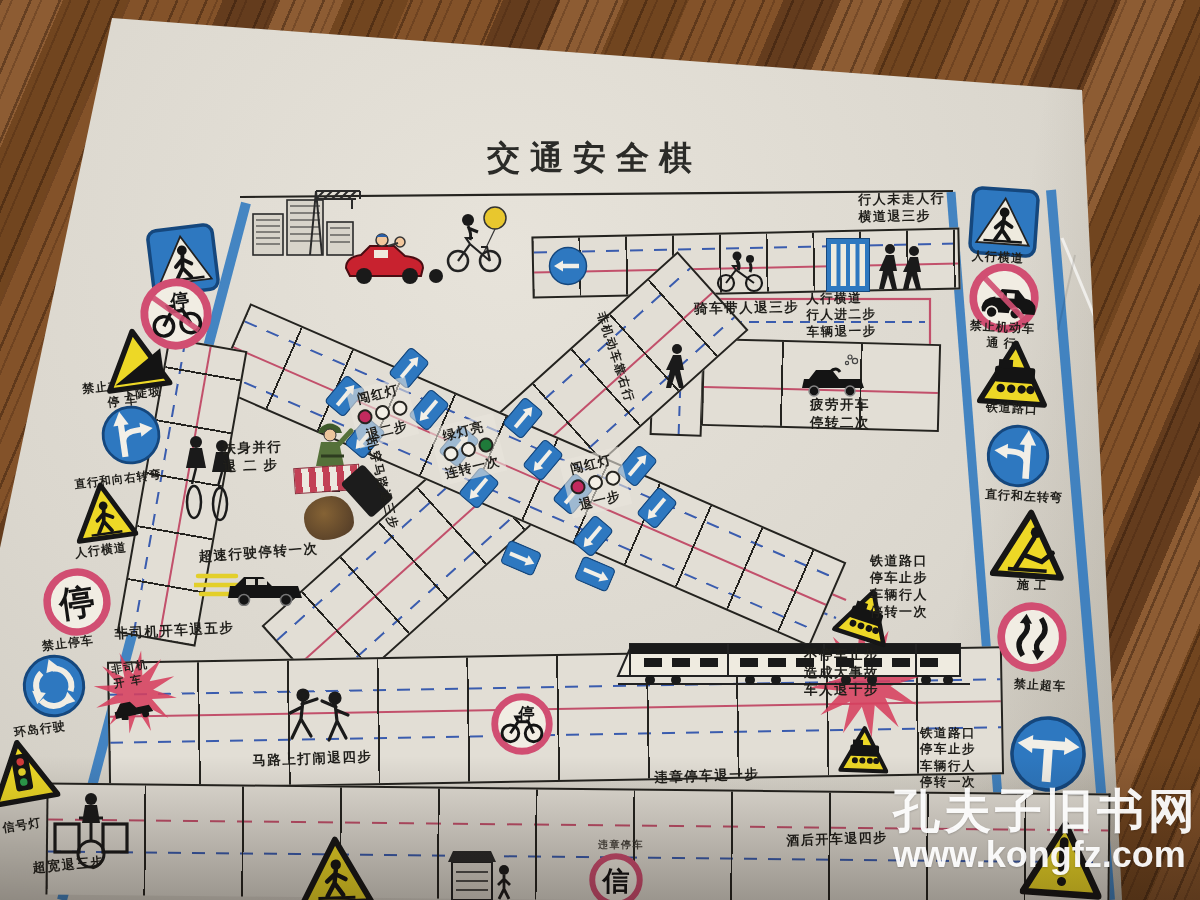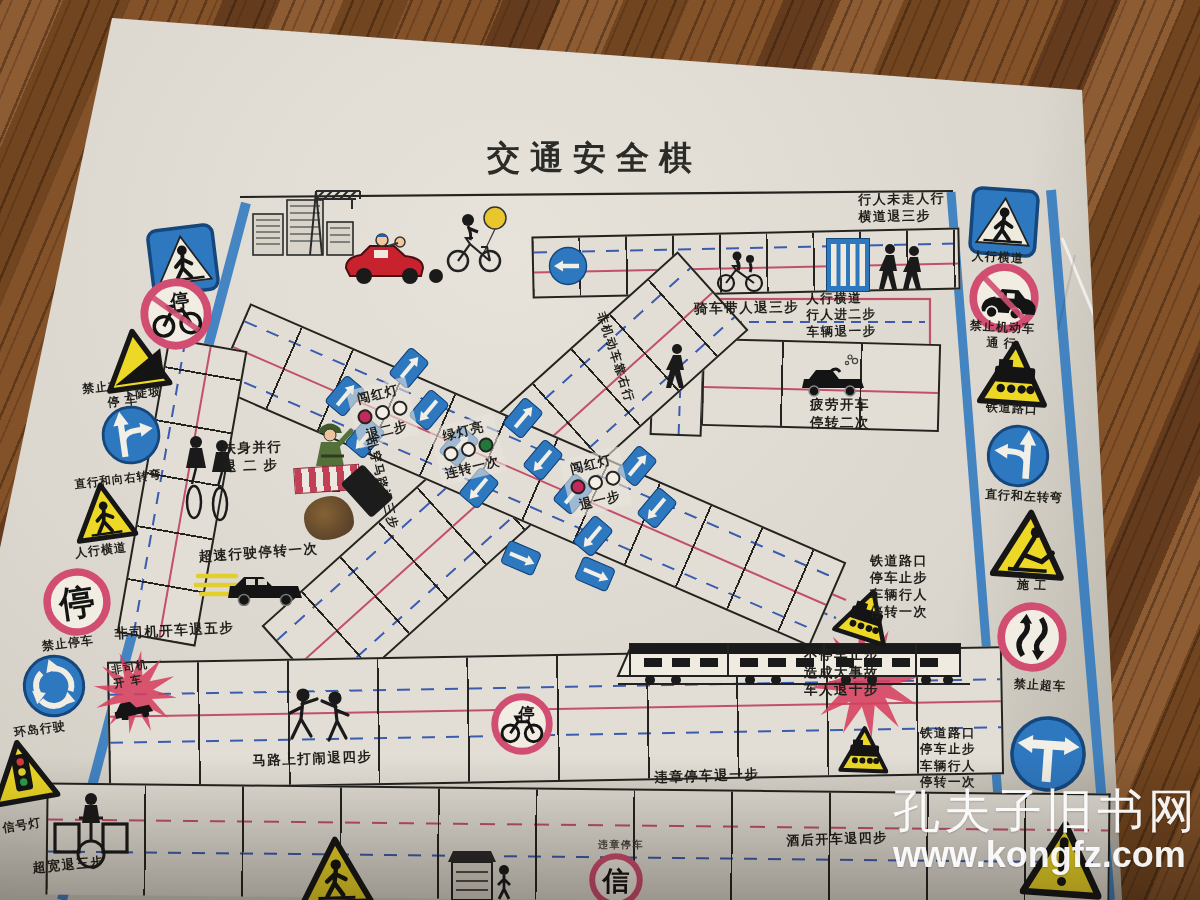--- a/index.html
+++ b/index.html
@@ -32,21 +32,21 @@
   .light .row{display:flex;gap:3px;justify-content:center;margin:2px 0;}
   .light .bulb{width:15px;height:15px;border-radius:50%;border:2.2px solid #24231f;box-sizing:border-box;}
   #title{position:absolute;left:487px;top:136px;z-index:6;font-family:"DejaVu Serif","Liberation Serif",serif;
     font-size:33px;font-weight:600;letter-spacing:10px;color:#2b2b28;}
   #stain{position:absolute;left:304px;top:496px;width:50px;height:44px;z-index:4;opacity:.92;
     border-radius:55% 45% 62% 38%/50% 60% 40% 50%;
     background:radial-gradient(circle at 40% 40%, #7d5827, #4e341a 75%);}
   #shade{position:absolute;inset:0;z-index:8;pointer-events:none;
     background:linear-gradient(to bottom, rgba(0,0,0,0) 84%, rgba(18,10,5,.34) 100%);}
   #wm1{position:absolute;left:893px;top:780px;z-index:9;font-family:"DejaVu Serif","Liberation Serif",serif;
-    font-weight:400;font-size:47px;letter-spacing:4px;color:rgba(255,255,255,.94);text-shadow:0 1px 2px rgba(0,0,0,.18);}
+    font-weight:700;font-size:47px;letter-spacing:4px;color:rgba(255,255,255,.94);text-shadow:0 1px 2px rgba(0,0,0,.18);}
   #wm2{position:absolute;left:893px;top:834px;z-index:9;font-weight:700;font-size:36px;
     letter-spacing:0px;color:rgba(255,255,255,.94);text-shadow:0 1px 2px rgba(0,0,0,.18);}
 </style>
 </head>
 <body>
 
 <div id="stage">
   <div id="paper">
     <div id="board">
 

